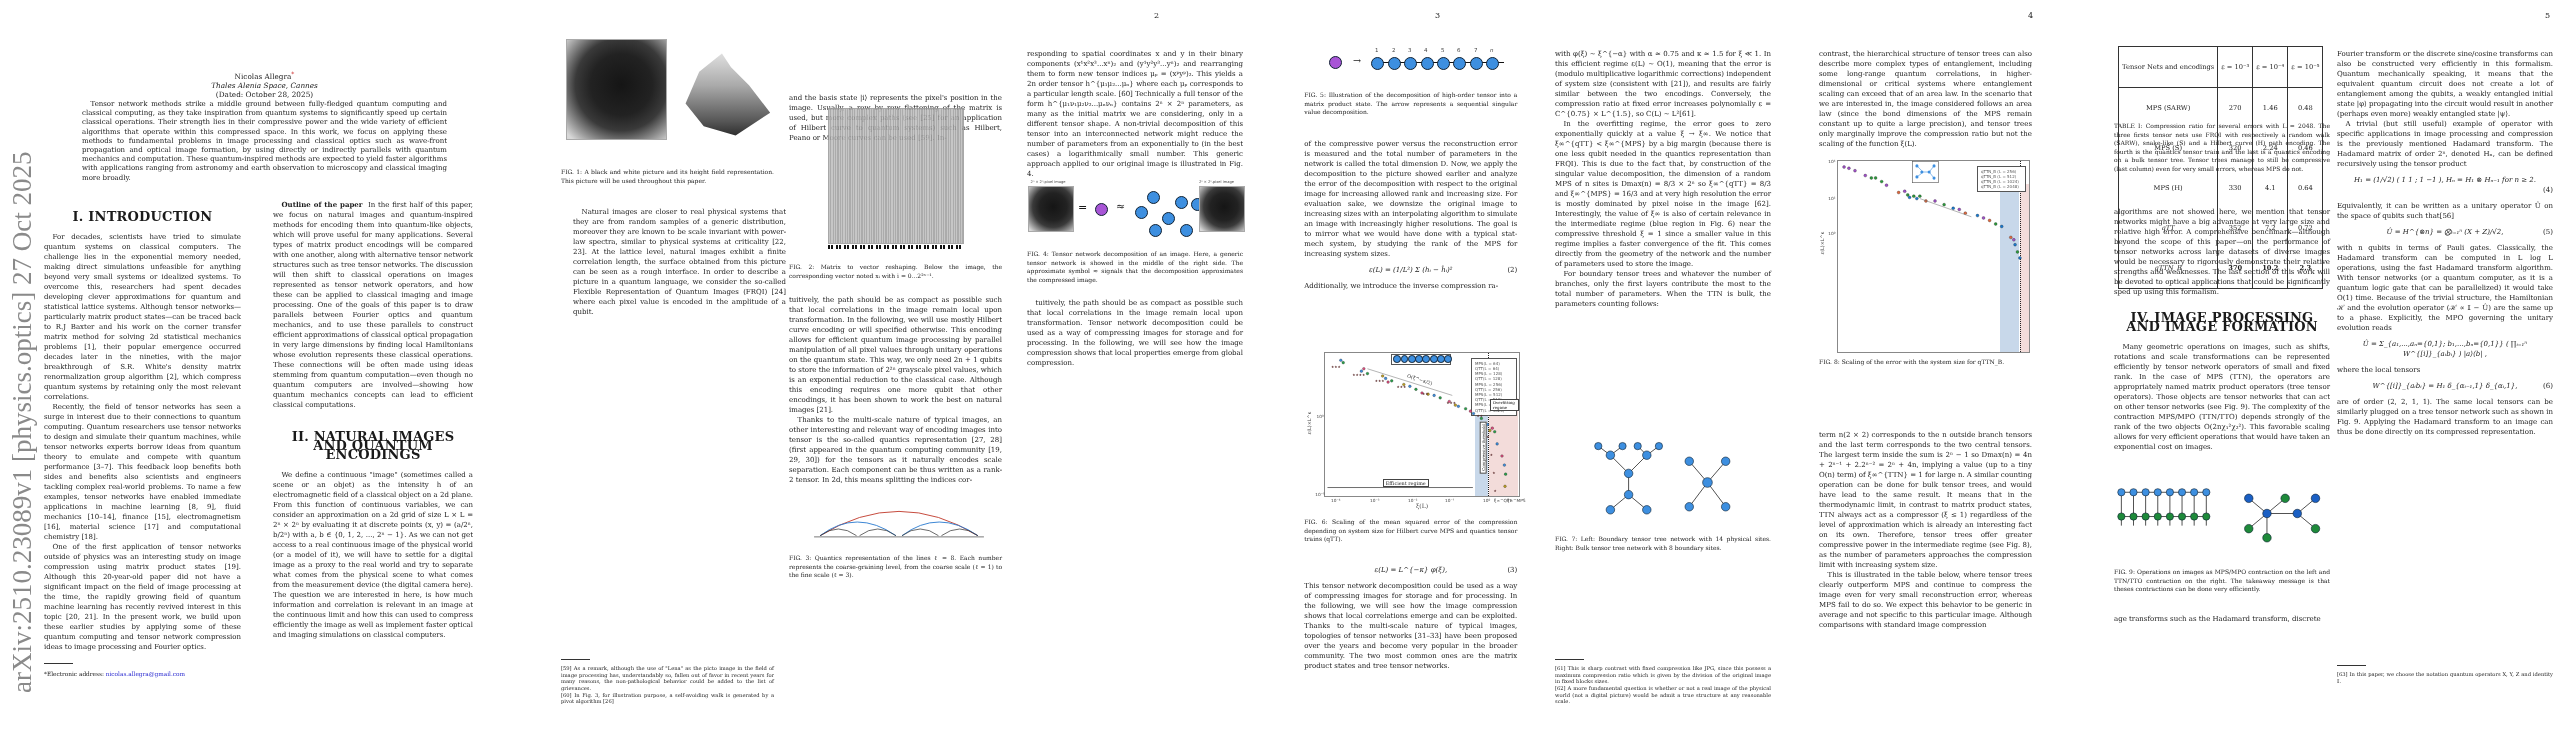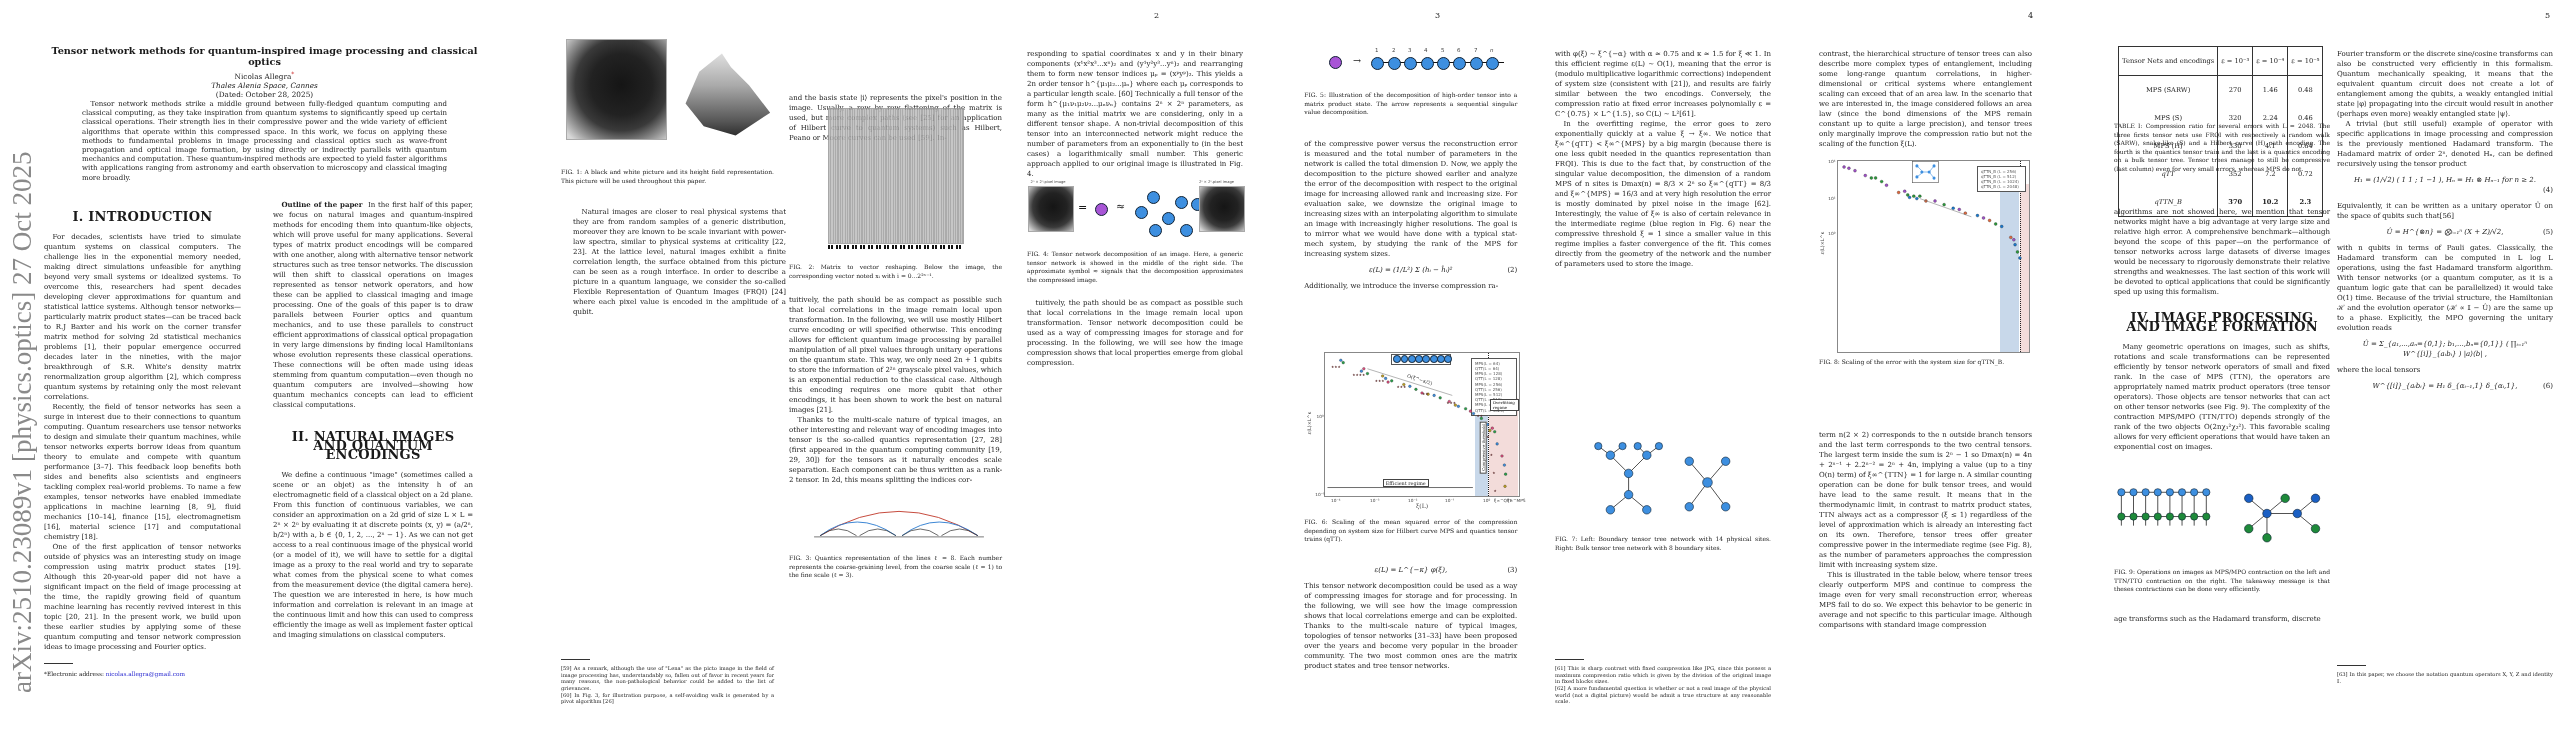--- a/index.html
+++ b/index.html
@@ -29,35 +29,34 @@
   .barcode{height:3.6px;background:repeating-linear-gradient(90deg,#111 0 1.8px,#fff 1.8px 3px,#111 3px 5.5px,#fff 5.5px 8px);}
   .node{position:absolute;width:11px;height:11px;border-radius:50%;background:#3d8fe0;border:0.9px solid #123;}
   .node.purple{background:#a855d6;}
   .bond{position:absolute;height:1.2px;background:#111;}
   .plot{position:absolute;border:0.6px solid #888;background:#fff;}
   .band-blue{position:absolute;background:#c8d8ea;}
   .band-red{position:absolute;background:#f3dcda;}
   .tick{position:absolute;font-size:4.3px;color:#444;font-family:"DejaVu Sans",sans-serif;}
   .legend{position:absolute;border:0.6px solid #555;background:#fff;font-size:4px;line-height:5.2px;padding:1.8px 3px;font-family:"DejaVu Sans",sans-serif;color:#555;}
   table.t1{border-collapse:collapse;font-size:6.7px;}
-  table.t1 td,table.t1 th{border-left:0.6px solid #333;padding:10px 3px;text-align:center;font-weight:normal;}
+  table.t1 td,table.t1 th{border-left:0.6px solid #333;padding:16px 3px;text-align:center;font-weight:normal;}
   table.t1{border:1.2px double #333;}
   table.t1 thead th{border-bottom:1.2px double #333;}
   table.t1 tr.best td{font-weight:bold;}
   .annot{position:absolute;border:0.6px solid #444;background:#fff;font-size:4.9px;padding:0 1.8px;font-family:"DejaVu Serif",serif;}
 </style>
 </head>
 <body>
 
 <div class="arxiv">
   <span>arXiv:2510.23089v1  [physics.optics]  27 Oct 2025</span>
 </div>
 
 <div class="page" style="left:0;width:522px;">
-  <div class="title">Tensor network methods for quantum-inspired image processing and classical optics</div>
   <div class="author">
     <div><span>Nicolas Allegra</span><sup class="red">*</sup></div>
     <div style="font-style:italic">Thales Alenia Space, Cannes</div>
     <div>(Dated: October 28, 2025)</div>
   </div>
   <div class="abstract">Tensor network methods strike a middle ground between fully-fledged quantum computing and classical computing, as they take inspiration from quantum systems to significantly speed up certain classical operations. Their strength lies in their compressive power and the wide variety of efficient algorithms that operate within this compressed space. In this work, we focus on applying these methods to fundamental problems in image processing and classical optics such as wave-front propagation and optical image formation, by using directly or indirectly parallels with quantum mechanics and computation. These quantum-inspired methods are expected to yield faster algorithms with applications ranging from astronomy and earth observation to microscopy and classical imaging more broadly.</div>
 
   <div class="col" style="left:44px;top:196px;width:197px;">
     <div class="sec">I.   INTRODUCTION</div>
     <p>For decades, scientists have tried to simulate quantum systems on classical computers. The challenge lies in the exponential memory needed, making direct simulations unfeasible for anything beyond very small systems or idealized systems. To overcome this, researchers had spent decades developing clever approximations for quantum and statistical lattice systems. Although tensor networks—particularly matrix product states—can be traced back to R.J Baxter and his work on the corner transfer matrix method for solving 2d statistical mechanics problems [1], their popular emergence occurred decades later in the nineties, with the major breakthrough of S.R. White's density matrix renormalization group algorithm [2], which compress quantum systems by retaining only the most relevant correlations.</p>
@@ -271,20 +270,21 @@
   </div>
   <div class="col cap" style="left:10.3px;top:518px;width:213px;">FIG. 6: Scaling of the mean squared error of the compression depending on system size for Hilbert curve MPS and quantics tensor trains (qTT).</div>
   <div class="col" style="left:10.3px;top:559px;width:213px;">
     <div class="eqn"><span>ε(L) = L^{−κ} φ(ξ),</span><span class="no">(3)</span></div>
     <p class="noindent">This tensor network decomposition could be used as a way of compressing images for storage and for processing. In the following, we will see how the image compression shows that local correlations emerge and can be exploited. Thanks to the multi-scale nature of typical images, topologies of tensor networks [31–33] have been proposed over the years and become very popular in the broader community. The two most common ones are the matrix product states and tree tensor networks.</p>
   </div>
 
   <div class="col" style="left:261px;top:49px;width:216px;">
     <p class="noindent">with φ(ξ) ∼ ξ^{−α} with α ≈ 0.75 and κ ≈ 1.5 for ξ ≪ 1. In this efficient regime ε(L) ∼ O(1), meaning that the error is (modulo multiplicative logarithmic corrections) independent of system size (consistent with [21]), and results are fairly similar between the two encodings. Conversely, the compression ratio at fixed error increases polynomially ε = C^{0.75} × L^{1.5}, so C(L) ∼ L²[61].</p>
     <p>In the overfitting regime, the error goes to zero exponentially quickly at a value ξ → ξ∞. We notice that ξ∞^{qTT} &lt; ξ∞^{MPS} by a big margin (because there is one less qubit needed in the quantics representation than FRQI). This is due to the fact that, by construction of the singular value decomposition, the dimension of a random MPS of n sites is Dmax(n) = 8/3 × 2ⁿ so ξ∞^{qTT} = 8/3 and ξ∞^{MPS} = 16/3 and at very high resolution the error is mostly dominated by pixel noise in the image [62]. Interestingly, the value of ξ∞ is also of certain relevance in the intermediate regime (blue region in Fig. 6) near the compressive threshold ξ = 1 since a smaller value in this regime implies a faster convergence of the fit. This comes directly from the geometry of the network and the number of parameters used to store the image.</p>
+    <p>For boundary tensor trees and whatever the number of branches, only the first layers contribute the most to the total number of parameters. When the TTN is bulk, the parameters counting follows:</p>
   </div>
 
   <svg class="fig" style="left:292px;top:437px;" width="158" height="91" viewBox="0 0 260 150">
     <g stroke="#111" stroke-width="1.2">
       <line x1="40" y1="30" x2="70" y2="60"></line>
         <line x1="100" y1="30" x2="70" y2="60"></line>
         <line x1="70" y1="60" x2="70" y2="95"></line>
         <line x1="40" y1="120" x2="70" y2="95"></line>
         <line x1="100" y1="120" x2="70" y2="95"></line>
       <line x1="20" y1="15" x2="40" y2="30"></line>
@@ -532,19 +532,20 @@
   <div class="col" style="left:283px;top:49px;width:216px;">
     <p class="noindent">Fourier transform or the discrete sine/cosine transforms can also be constructed very efficiently in this formalism. Quantum mechanically speaking, it means that the equivalent quantum circuit does not create a lot of entanglement among the qubits, a weakly entangled initial state |φ⟩ propagating into the circuit would result in another (perhaps even more) weakly entangled state |ψ⟩.</p>
     <p>A trivial (but still useful) example of operator with specific applications in image processing and compression is the previously mentioned Hadamard transform. The Hadamard matrix of order 2ⁿ, denoted Hₙ, can be defined recursively using the tensor product</p>
     <div class="eqn"><span>H₁ = (1/√2) ( 1  1 ; 1  −1 ),      Hₙ = H₁ ⊗ Hₙ₋₁   for n ≥ 2.</span><div class="no" style="position:static;text-align:right;">(4)</div></div>
     <p class="noindent">Equivalently, it can be written as a unitary operator Û on the space of qubits such that[56]</p>
     <div class="eqn"><span>Û = H^{⊗n} = ⨂ᵢ₌₁ⁿ (X + Z)/√2,</span><span class="no">(5)</span></div>
     <p class="noindent">with n qubits in terms of Pauli gates. Classically, the Hadamard transform can be computed in L log L operations, using the fast Hadamard transform algorithm. With tensor networks (or a quantum computer, as it is a quantum logic gate that can be parallelized) it would take O(1) time. Because of the trivial structure, the Hamiltonian ℋ and the evolution operator (ℋ ∝ 𝕀 − Û) are the same up to a phase. Explicitly, the MPO governing the unitary evolution reads</p>
     <div class="eqn"><span>Û = Σ_{a₁,...,aₙ={0,1}; b₁,...,bₙ={0,1}} ( ∏ᵢ₌₁ⁿ W^{[i]}_{aᵢbᵢ} ) |a⟩⟨b| ,</span></div>
     <p class="noindent">where the local tensors</p>
     <div class="eqn"><span>W^{[i]}_{aᵢbᵢ} = H₁ δ_{αᵢ₋₁,1} δ_{αᵢ,1},</span><span class="no">(6)</span></div>
+    <p class="noindent">are of order (2, 2, 1, 1). The same local tensors can be similarly plugged on a tree tensor network such as shown in Fig. 9. Applying the Hadamard transform to an image can thus be done directly on its compressed representation.</p>
   </div>
   <div class="col cap" style="left:283px;top:665px;width:216px;font-size:5.2px;line-height:6.7px;">
     <div class="fnrule" style="margin-top:0"></div>
     <div>[63] In this paper, we choose the notation quantum operators X, Y, Z and identity 𝕀.</div>
   </div>
 </div>
 
 
 </body></html>

